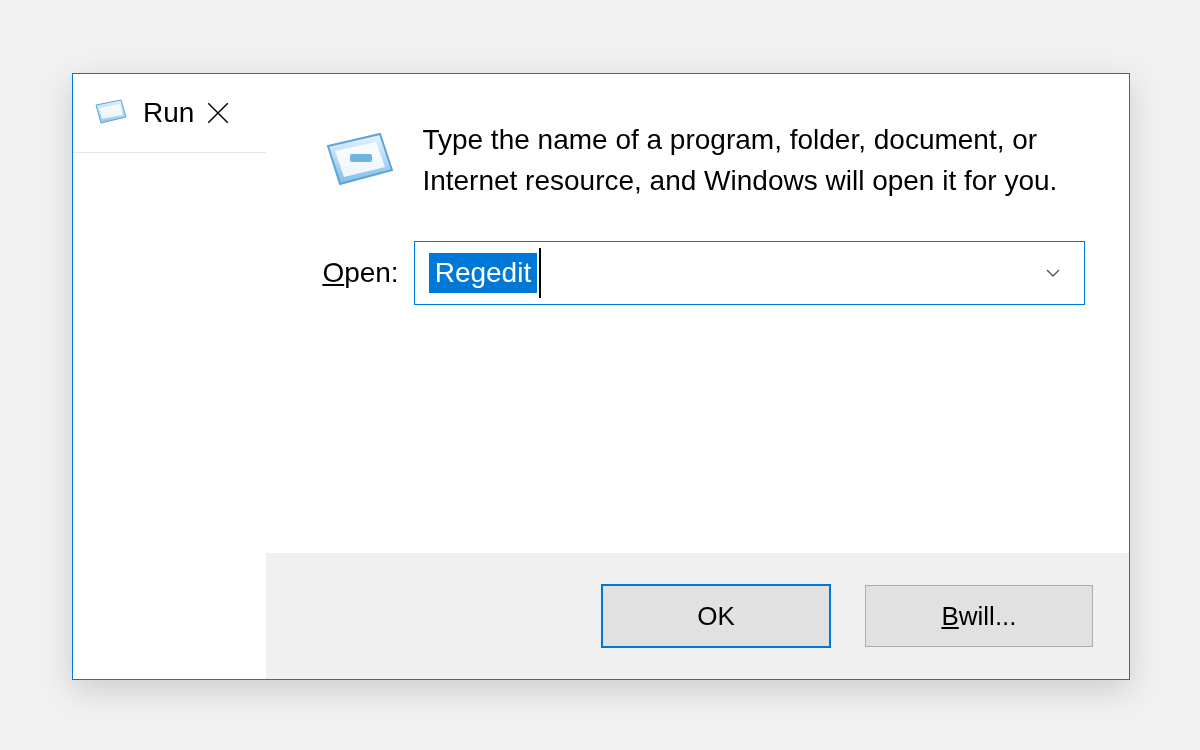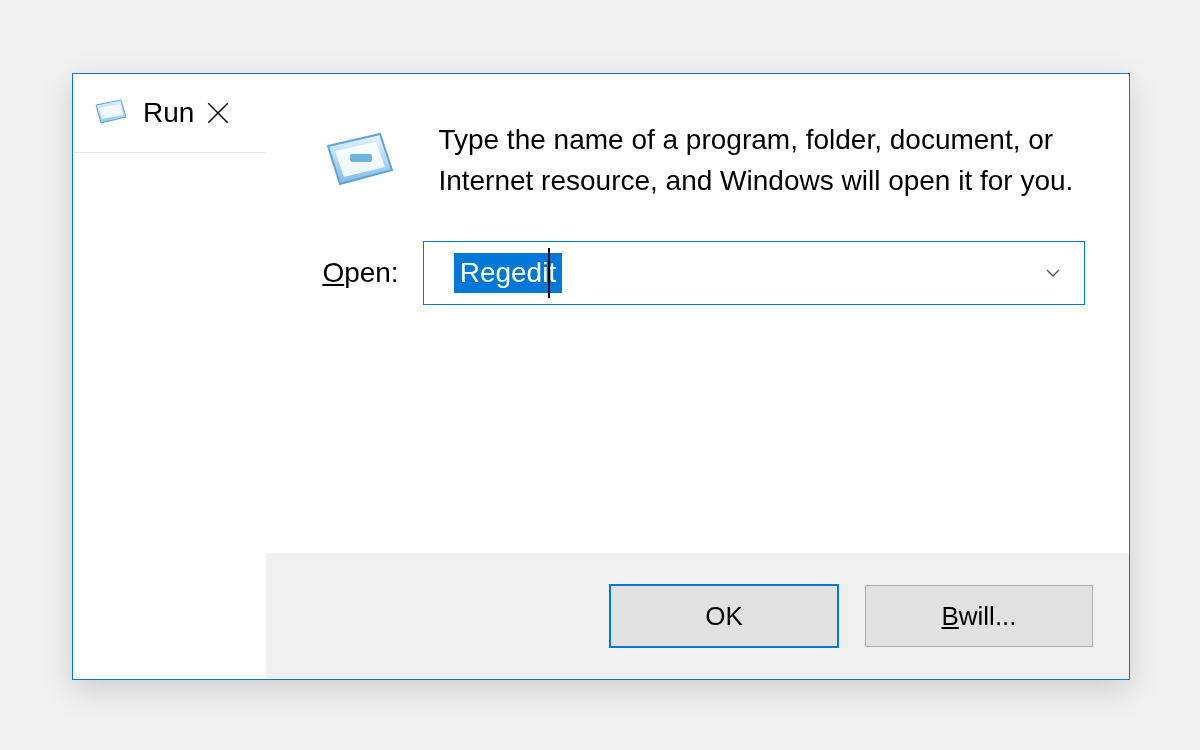--- a/index.html
+++ b/index.html
@@ -16,48 +16,48 @@
   .titlebar .win-icon{width:36px;height:32px;margin-right:14px;flex:none;}
   .titlebar .title-text{font-size:28px;line-height:1;}
   .titlebar .spacer{flex:1;}
   .close-btn{width:48px;height:48px;display:flex;align-items:center;justify-content:center;font-size:0;cursor:default;}
   .close-btn svg{width:26px;height:26px;stroke:#000;stroke-width:1.3;}
 
   .body{
     flex:1;display:flex;flex-direction:column;
   }
   .content{
-    display:flex;gap:40px;padding:46px 44px 0 56px;
+    display:flex;gap:24px;padding:46px 44px 0 56px;
   }
   .big-icon{width:76px;height:66px;flex:none;margin-top:6px;}
   .desc{font-size:28px;line-height:1.45;max-width:820px;}
 
   .open-row{
-    display:flex;align-items:center;gap:24px;padding:40px 44px 0 56px;
+    display:flex;align-items:center;gap:15px;padding:40px 44px 0 56px;
   }
   .open-label{font-size:28px;white-space:nowrap;}
   .open-label .ul{text-decoration:underline;}
   .combo{
     flex:1;height:62px;border:1px solid #0078d7;display:flex;align-items:center;
     padding:0 14px;position:relative;background:#fff;
   }
   .combo .sel{
     background:#0078d7;color:#fff;font-size:28px;line-height:1;padding:6px 6px;
-    display:inline-block;white-space:pre;margin-left:16px;
+    display:inline-block;white-space:pre;
   }
   .caret{
     position:absolute;top:6px;bottom:6px;width:2px;background:#000;
     
   }
   .chev{margin-left:auto;width:34px;height:34px;display:flex;align-items:center;justify-content:center;}
   .chev svg{width:20px;height:20px;stroke:#555;stroke-width:1.4;fill:none;}
 
   .button-bar{
     margin-top:auto;background:#f0f0f0;height:126px;
-    display:flex;align-items:center;justify-content:flex-end;gap:26px;
+    display:flex;align-items:center;justify-content:flex-end;gap:34px;
     padding:0 36px;
   }
   .btn{
     width:226px;height:60px;border:1px solid #adadad;background:#e1e1e1;
     font-size:26px;display:flex;align-items:center;justify-content:center;
     cursor:default;
   }
   .btn.default{border:2px solid #0078d7;background:#e1e1e1;}
   .btn .ul{text-decoration:underline;}
 </style>

